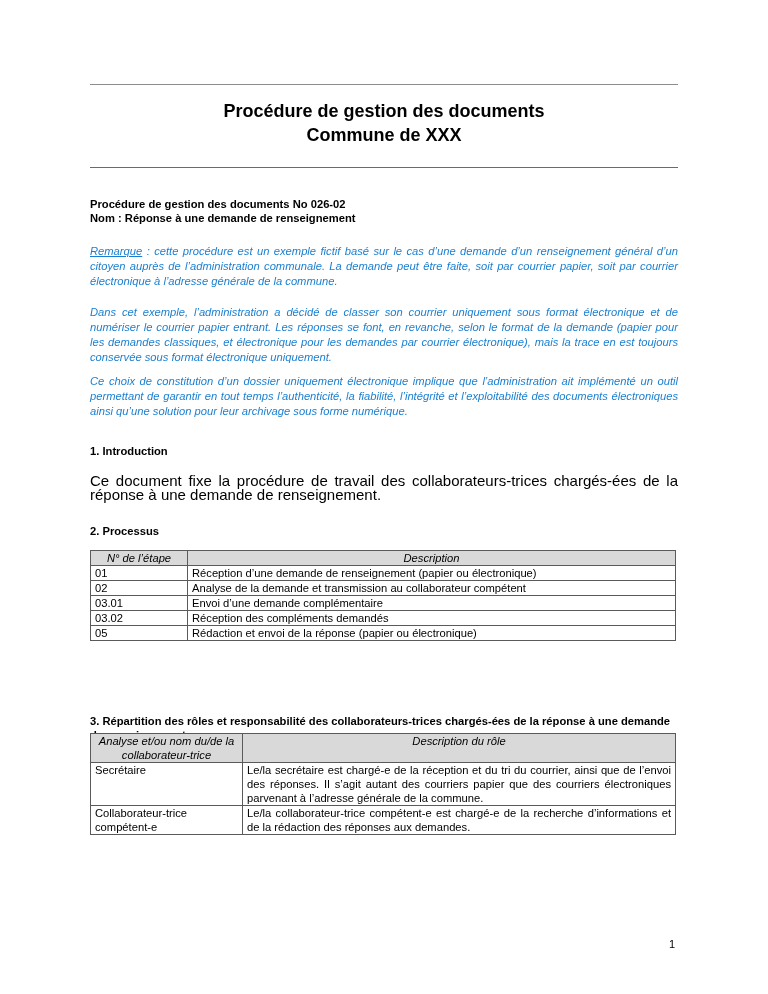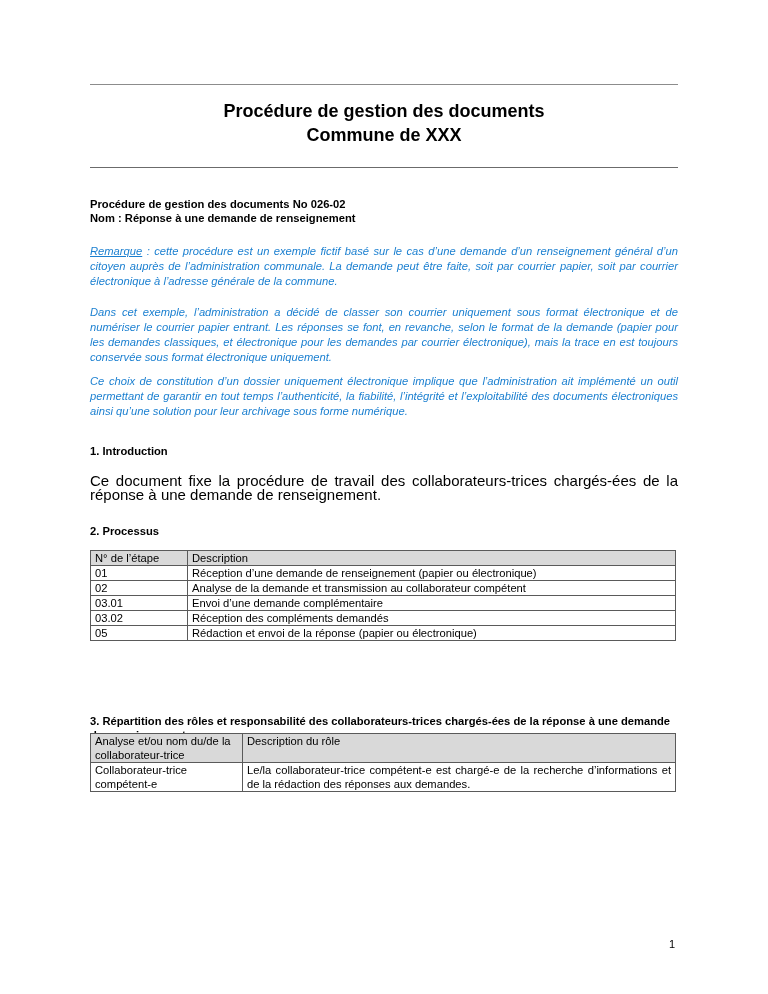--- a/index.html
+++ b/index.html
@@ -95,20 +95,22 @@
   }
   table td, table th {
     border: 1px solid #5a5a5a;
     padding: 0 4px;
     vertical-align: top;
     text-align: left;
     font-weight: normal;
   }
   table thead th {
     background: #d9d9d9;
+    font-style: italic;
+    text-align: center;
   }
   .t1 { top: 550px; width: 586px; }
   .t1 col.c1 { width: 97px; }
   .t1 td, .t1 th { height: 13px; }
 
   .t2 { top: 733px; width: 586px; }
   .t2 col.c1 { width: 152px; }
   .t2 td.desc { text-align: justify; }
 
   .page-number {
@@ -183,19 +185,23 @@
       <col>
     </colgroup>
   <thead>
     <tr>
       <th>Analyse et/ou nom du/de la collaborateur-trice</th>
       <th>Description du rôle</th>
     </tr>
   </thead>
   <tbody>
     <tr>
+      <td>Secrétaire</td>
+      <td class="desc">Le/la secrétaire est chargé-e de la réception et du tri du courrier, ainsi que de l’envoi des réponses. Il s’agit autant des courriers papier que des courriers électroniques parvenant à l’adresse générale de la commune.</td>
+    </tr>
+    <tr>
       <td>Collaborateur-trice compétent-e</td>
       <td class="desc">Le/la collaborateur-trice compétent-e est chargé-e de la recherche d’informations et de la rédaction des réponses aux demandes.</td>
     </tr>
   </tbody>
 </table>
 
 <div class="page-number">1</div>
 
 </body></html>

